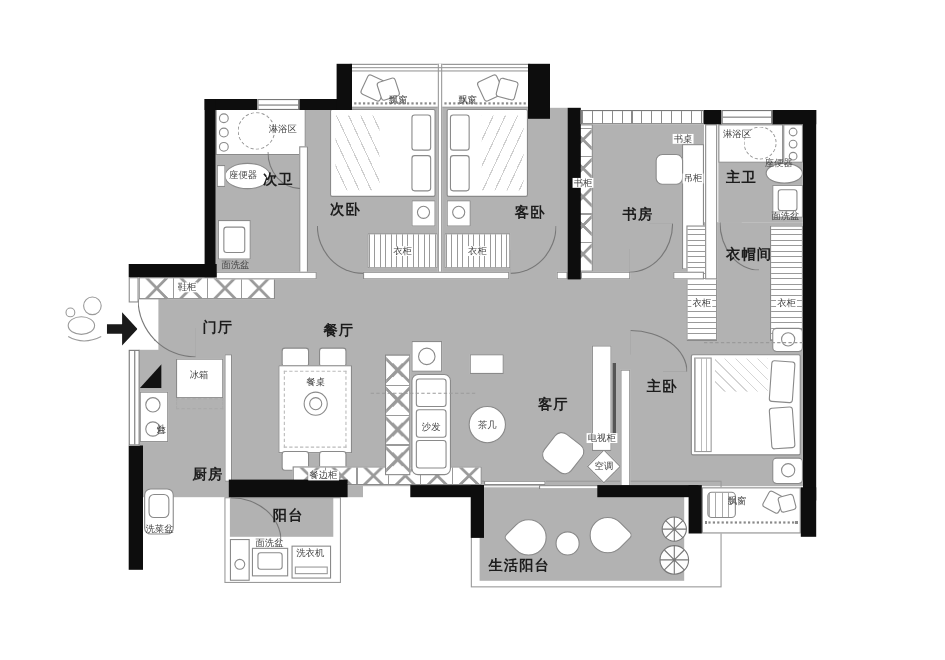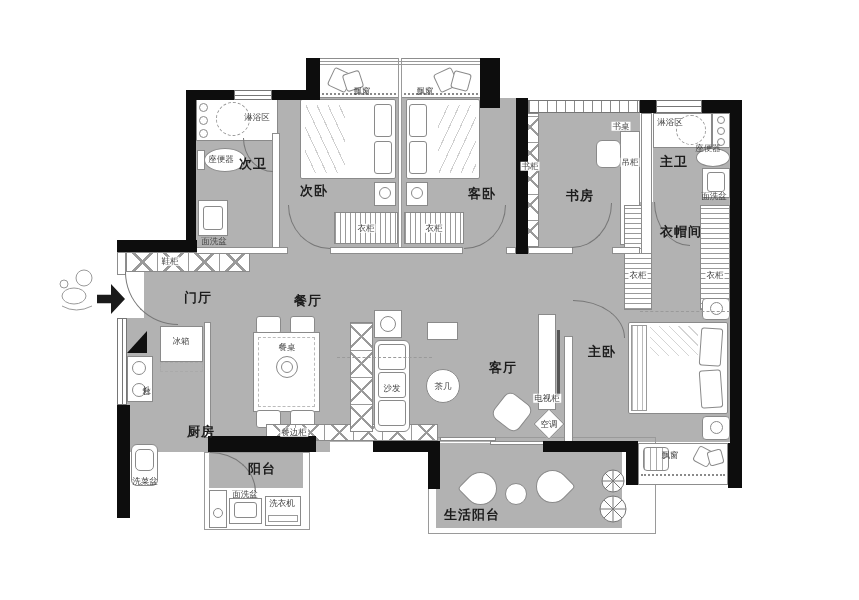--- a/index.html
+++ b/index.html
@@ -210,21 +210,21 @@
   <div class="lbl xs" style="left:181px;top:341px">冰箱</div>
   <div class="abs" style="left:160px;top:362px;width:43px;height:10px;border:1px dashed #aaa;z-index:4"></div>
   <div class="abs" style="left:127px;top:331px;width:20px;height:22px;background:#111;clip-path:polygon(0 100%,100% 0,100% 100%);z-index:5"></div>
   <div class="abs furn" style="left:127px;top:356px;width:26px;height:46px"></div>
   <div class="abs circ" style="left:132px;top:361px;width:14px;height:14px"></div>
   <div class="abs circ" style="left:132px;top:383px;width:14px;height:14px"></div>
   <div class="lbl xs vert" style="left:147px;top:380px">灶台</div>
   <div class="abs furn" style="left:131px;top:444px;width:27px;height:42px;border-radius:6px"></div>
   <div class="abs furn" style="left:135px;top:449px;width:19px;height:22px;border-radius:5px"></div>
   <div class="lbl xs" style="left:145px;top:481px">洗菜盆</div>
-  <div class="lbl" style="left:201px;top:431px">厨房</div>
+  <div class="lbl" style="left:189px;top:431px">厨房</div>
   <div class="abs xrow" style="left:266px;top:424px;width:172px;height:17px;--cell:29px"></div>
   <div class="lbl xs" style="left:294px;top:432px;background:#fff;padding:0 1px">餐边柜</div>
 
   <div class="lbl" style="left:262px;top:468px">阳台</div>
   <div class="abs furn" style="left:209px;top:490px;width:18px;height:38px"></div>
   <div class="abs circ" style="left:213px;top:508px;width:10px;height:10px"></div>
   <div class="lbl xs" style="left:245px;top:494px">面洗盆</div>
   <div class="abs furn" style="left:229px;top:498px;width:33px;height:26px"></div>
   <div class="abs furn" style="left:234px;top:502px;width:23px;height:16px;border-radius:3px"></div>
   <div class="lbl xs" style="left:282px;top:503px">洗衣机</div>

